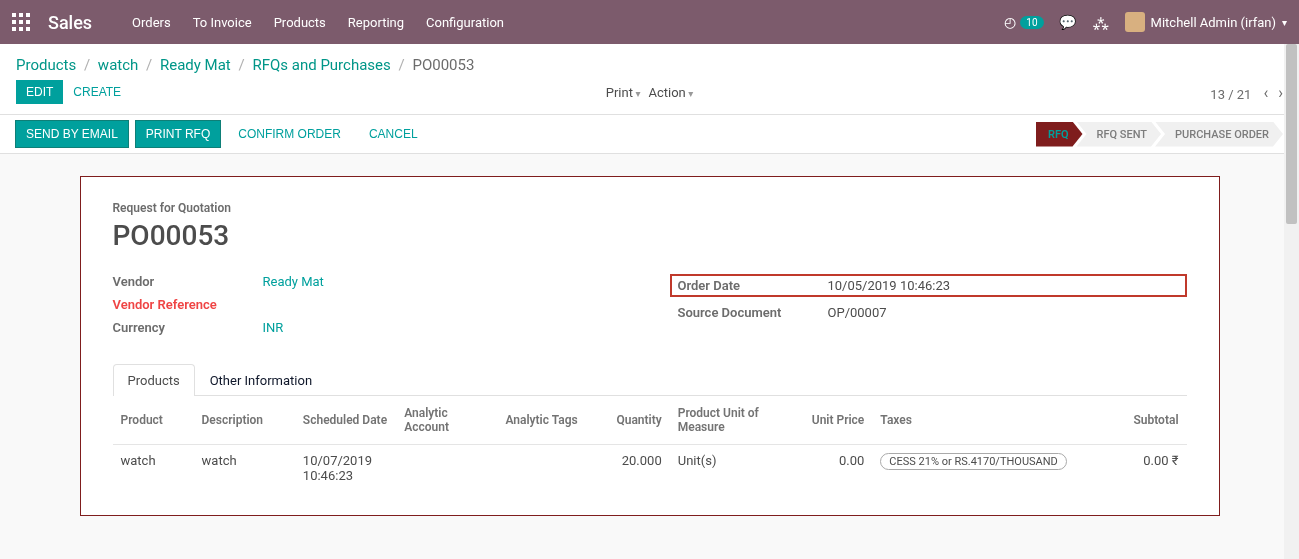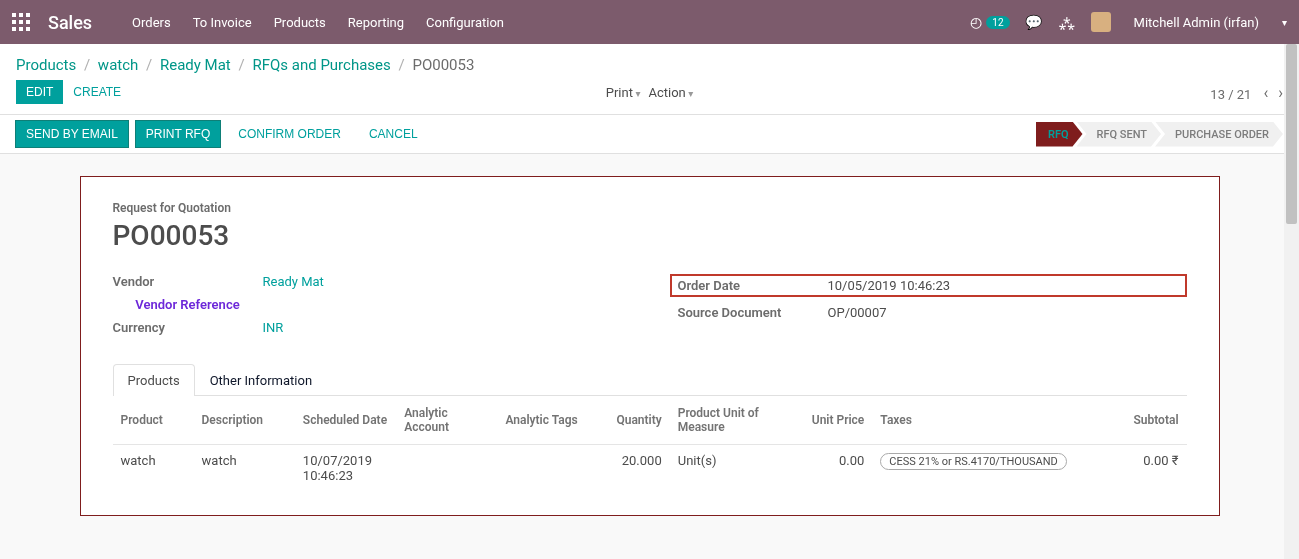--- a/index.html
+++ b/index.html
@@ -35,21 +35,21 @@
     .navlinks { display: flex; gap: 22px; }
     .navlinks a { color: #fff; text-decoration: none; font-size: 13px; cursor: pointer; }
     .nav-right { margin-left: auto; display: flex; align-items: center; gap: 16px; }
     .notif-badge {
       display: flex; align-items: center; gap: 4px;
     }
     .notif-badge .count {
       background: #00a09d; color: #fff; font-size: 10px; padding: 1px 6px; border-radius: 8px;
     }
     .icon-btn { color: #fff; cursor: pointer; font-size: 14px; }
-    .user { display: flex; align-items: center; gap: 23px; color: #fff; cursor: pointer; font-size: 13px; }
+    .user { display: flex; align-items: center; gap: 6px; color: #fff; cursor: pointer; font-size: 13px; }
     .avatar { width: 20px; height: 20px; border-radius: 3px; background: #d8b080; }
 
     
     .control-area {
       background: #fff;
       border-bottom: 1px solid #e0e0e0;
     }
     .breadcrumb { padding: 12px 16px 2px 16px; font-size: 15px; color: #875a7b; }
     .breadcrumb a { color: #009688; text-decoration: none; cursor: pointer; }
     .breadcrumb .sep { color: #b0b0b0; margin: 0 4px; }
@@ -157,21 +157,21 @@
   <div class="navlinks">
     <a>Orders</a>
     <a>To Invoice</a>
     <a>Products</a>
     <a>Reporting</a>
     <a>Configuration</a>
   </div>
   <div class="nav-right">
     <div class="notif-badge">
       <span style="font-size:14px;">◴</span>
-      <span class="count">12</span>
+      <span class="count">10</span>
     </div>
     <span class="icon-btn">💬</span>
     <span class="icon-btn">⁂</span>
     <div class="user">
       <div class="avatar"></div>
       <span>Mitchell Admin (irfan)</span>
       <span style="font-size:10px;">▾</span>
     </div>
   </div>
 </div>
@@ -222,21 +222,21 @@
     <div class="sheet-subtitle">Request for Quotation</div>
     <div class="sheet-title">PO00053</div>
 
     <div class="fields">
       <div class="fields-col">
         <div class="field-row">
           <div class="field-label">Vendor</div>
           <div class="field-value link">Ready Mat</div>
         </div>
         <div class="field-row">
-          <div class="field-label" style="color:#6d28d9;text-align:center;">Vendor Reference</div>
+          <div class="field-label" style="color:#ef4444;">Vendor Reference</div>
         </div>
         <div class="field-row">
           <div class="field-label">Currency</div>
           <div class="field-value link">INR</div>
         </div>
       </div>
       <div class="fields-col">
         <div class="field-row">
           <div class="highlight-box" style="width:100%;">
             <div class="field-label">Order Date</div>

